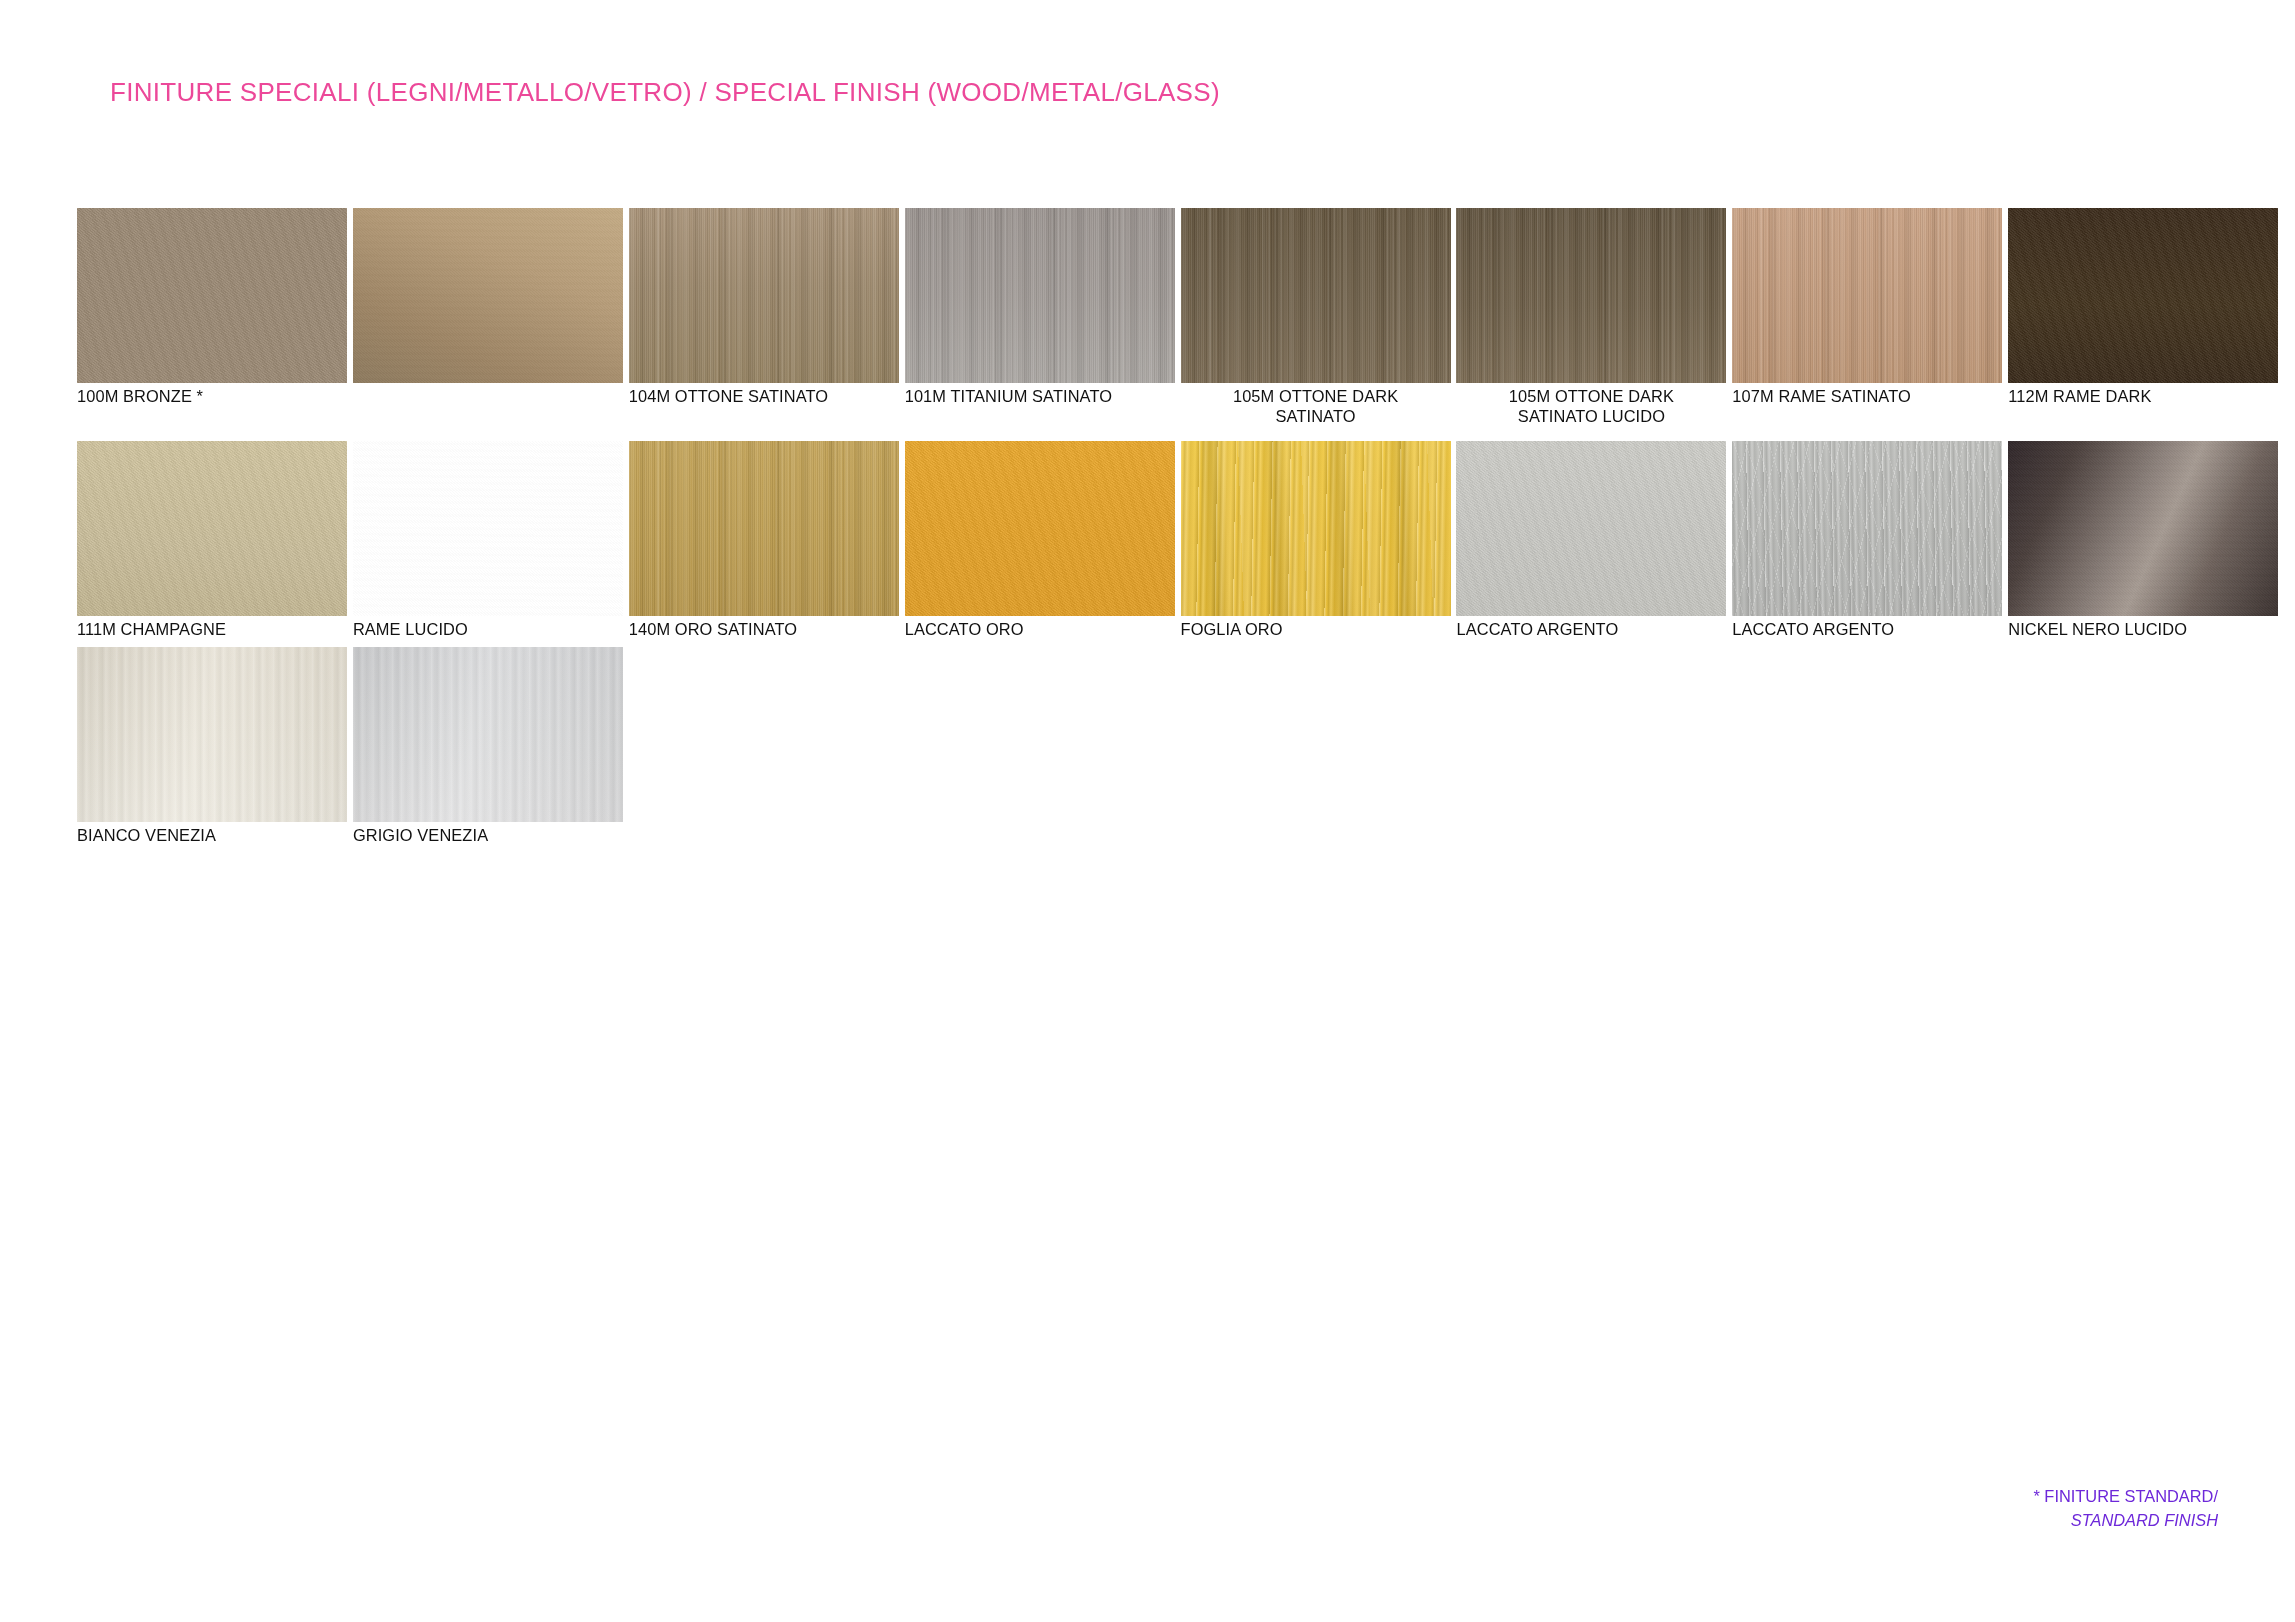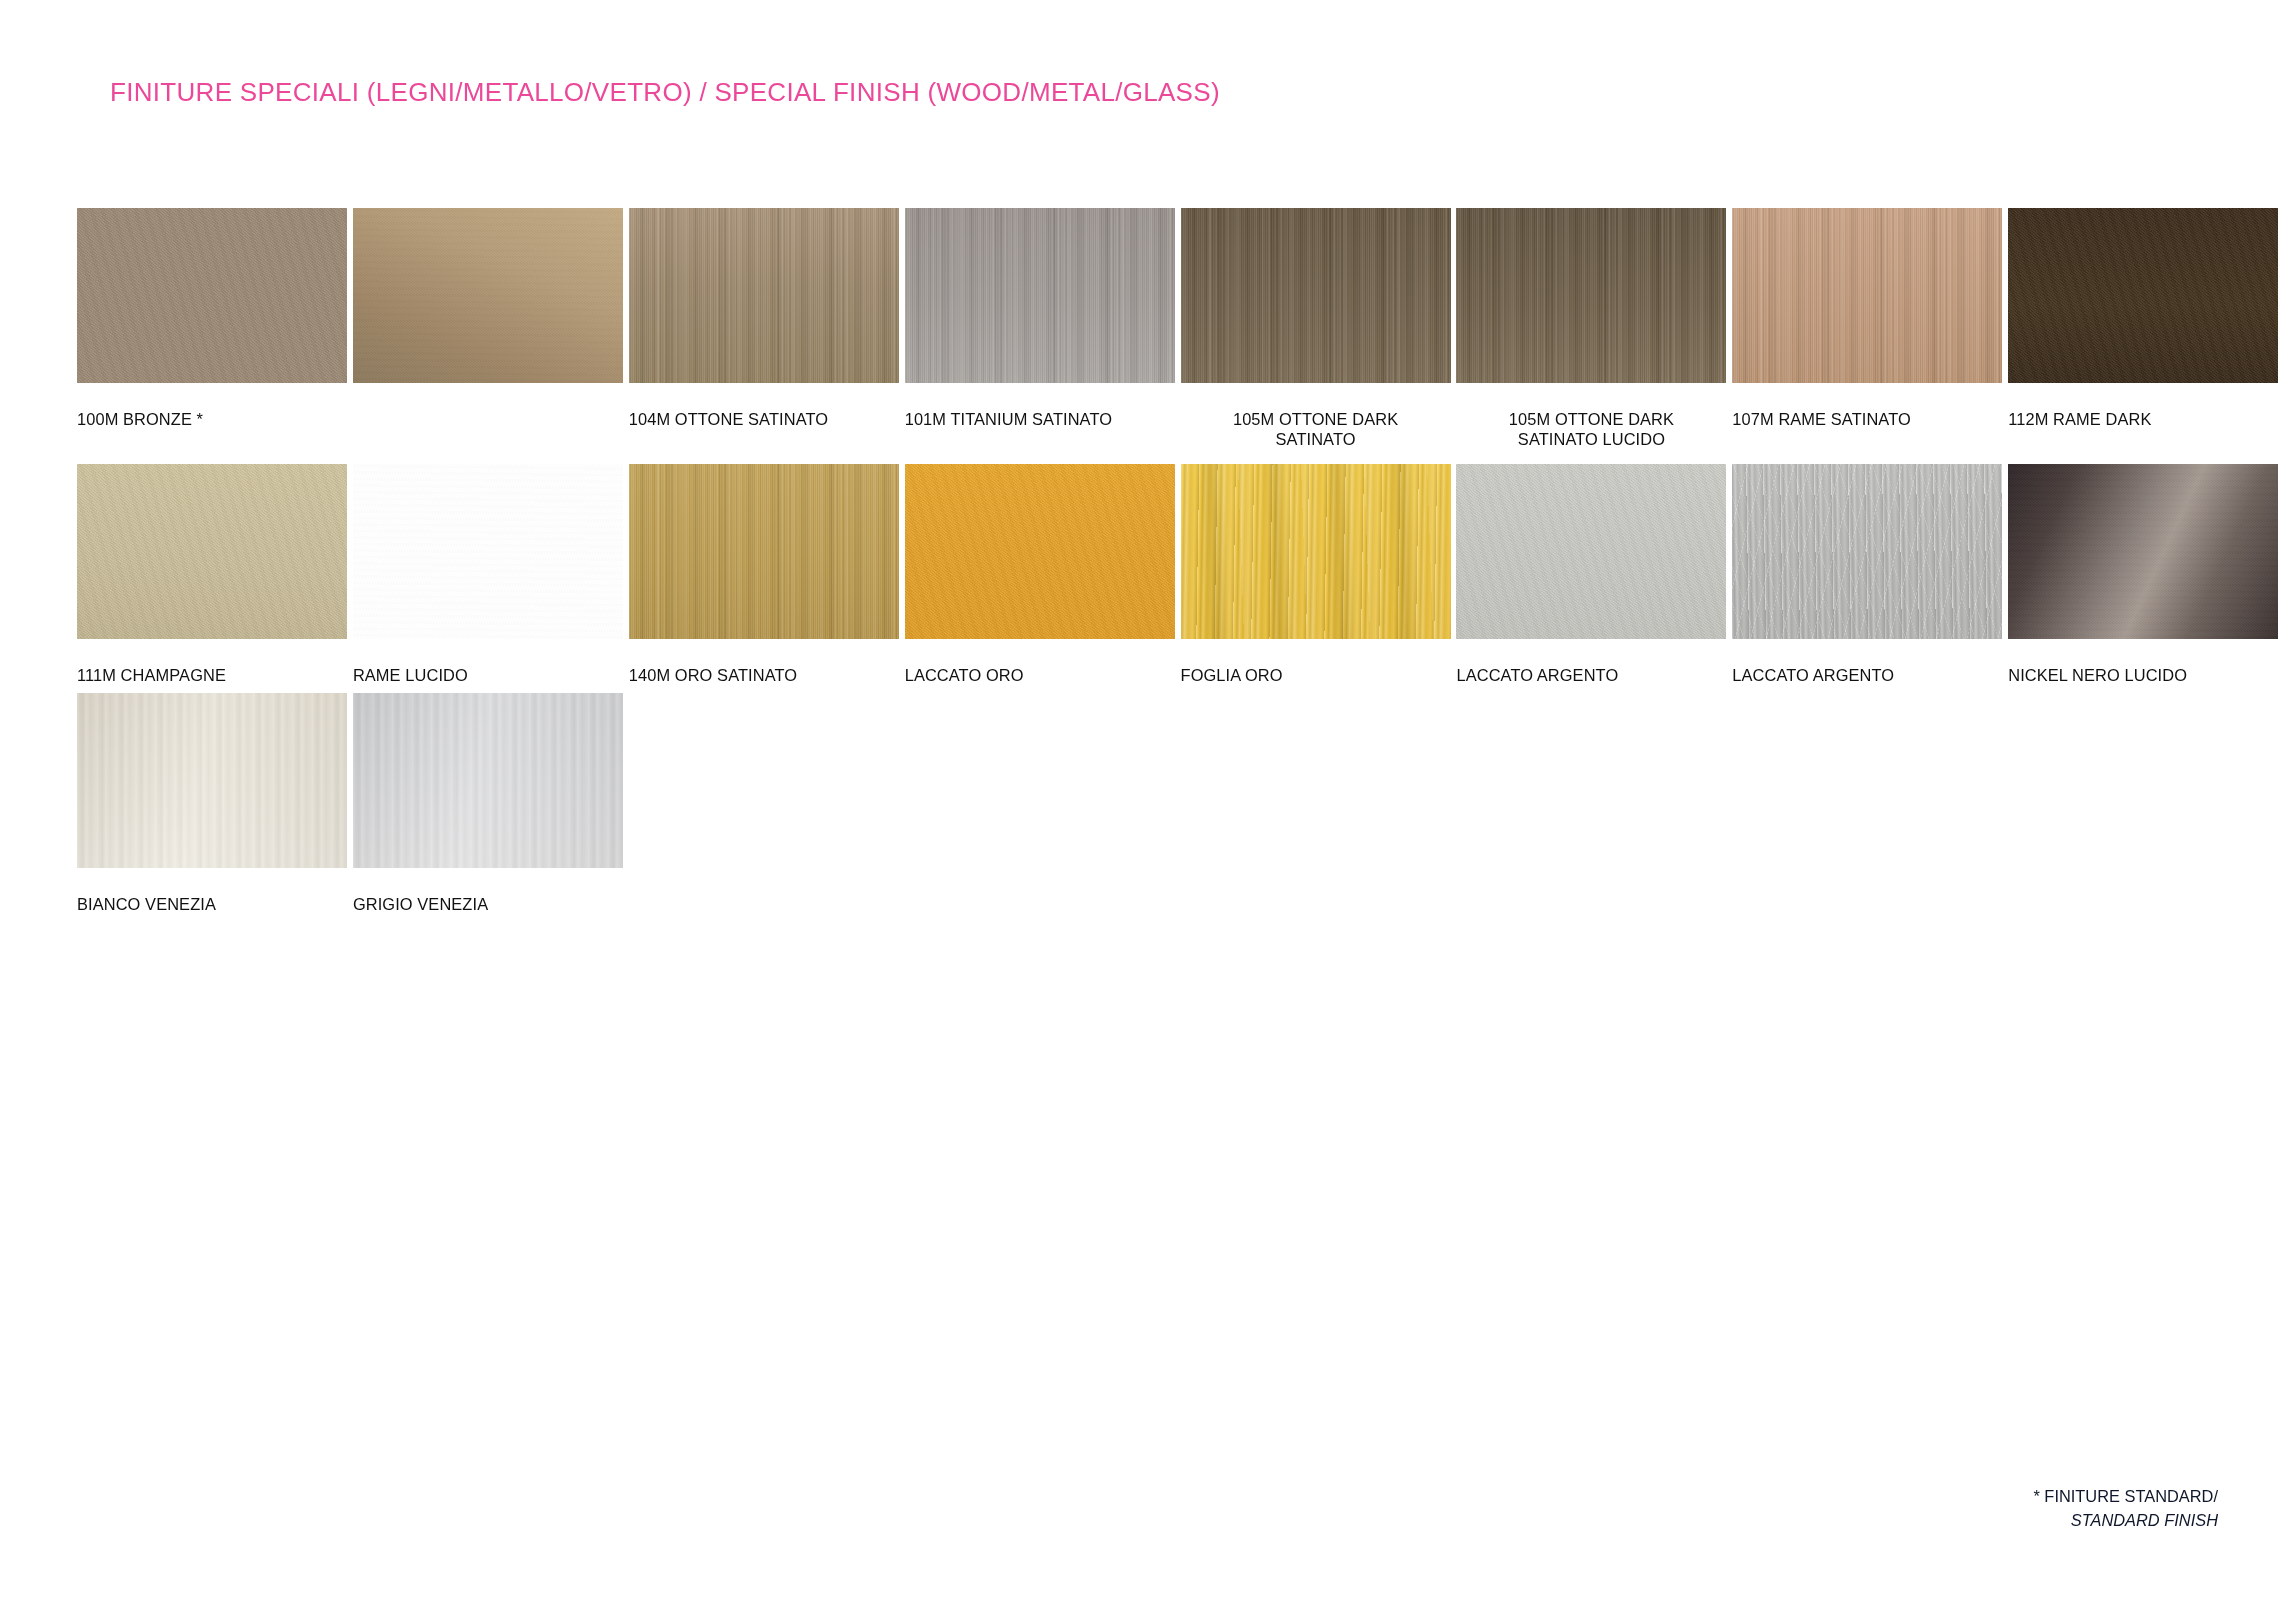--- a/index.html
+++ b/index.html
@@ -61,40 +61,40 @@
     position: relative;
     overflow: hidden;
     background-color: #b0a header;
   }
 
   .caption {
     font-size: 16.4px;
     line-height: 1.22;
     letter-spacing: 0.1px;
     color: #111111;
-    padding-top: 26px;
+    padding-top: 3px;
     white-space: pre-line;
   }
   .caption.center { text-align: center; }
 
   .row-1 .caption { min-height: 46px; }
   .row-2 .caption { min-height: 26px; }
 
   .row-1 { margin-bottom: 9.2px; }
   .row-2 { margin-bottom: 2px; }
 
   
   .footnote {
     position: absolute;
     right: 77px;
     top: 1485px;
     text-align: right;
     font-size: 16.4px;
     line-height: 1.45;
-    color: #0f172a;
+    color: #6d28d9;
   }
   .footnote .ital { font-style: italic; }
 
   
 
   
   .grain::after {
     content: "";
     position: absolute;
     inset: 0;

